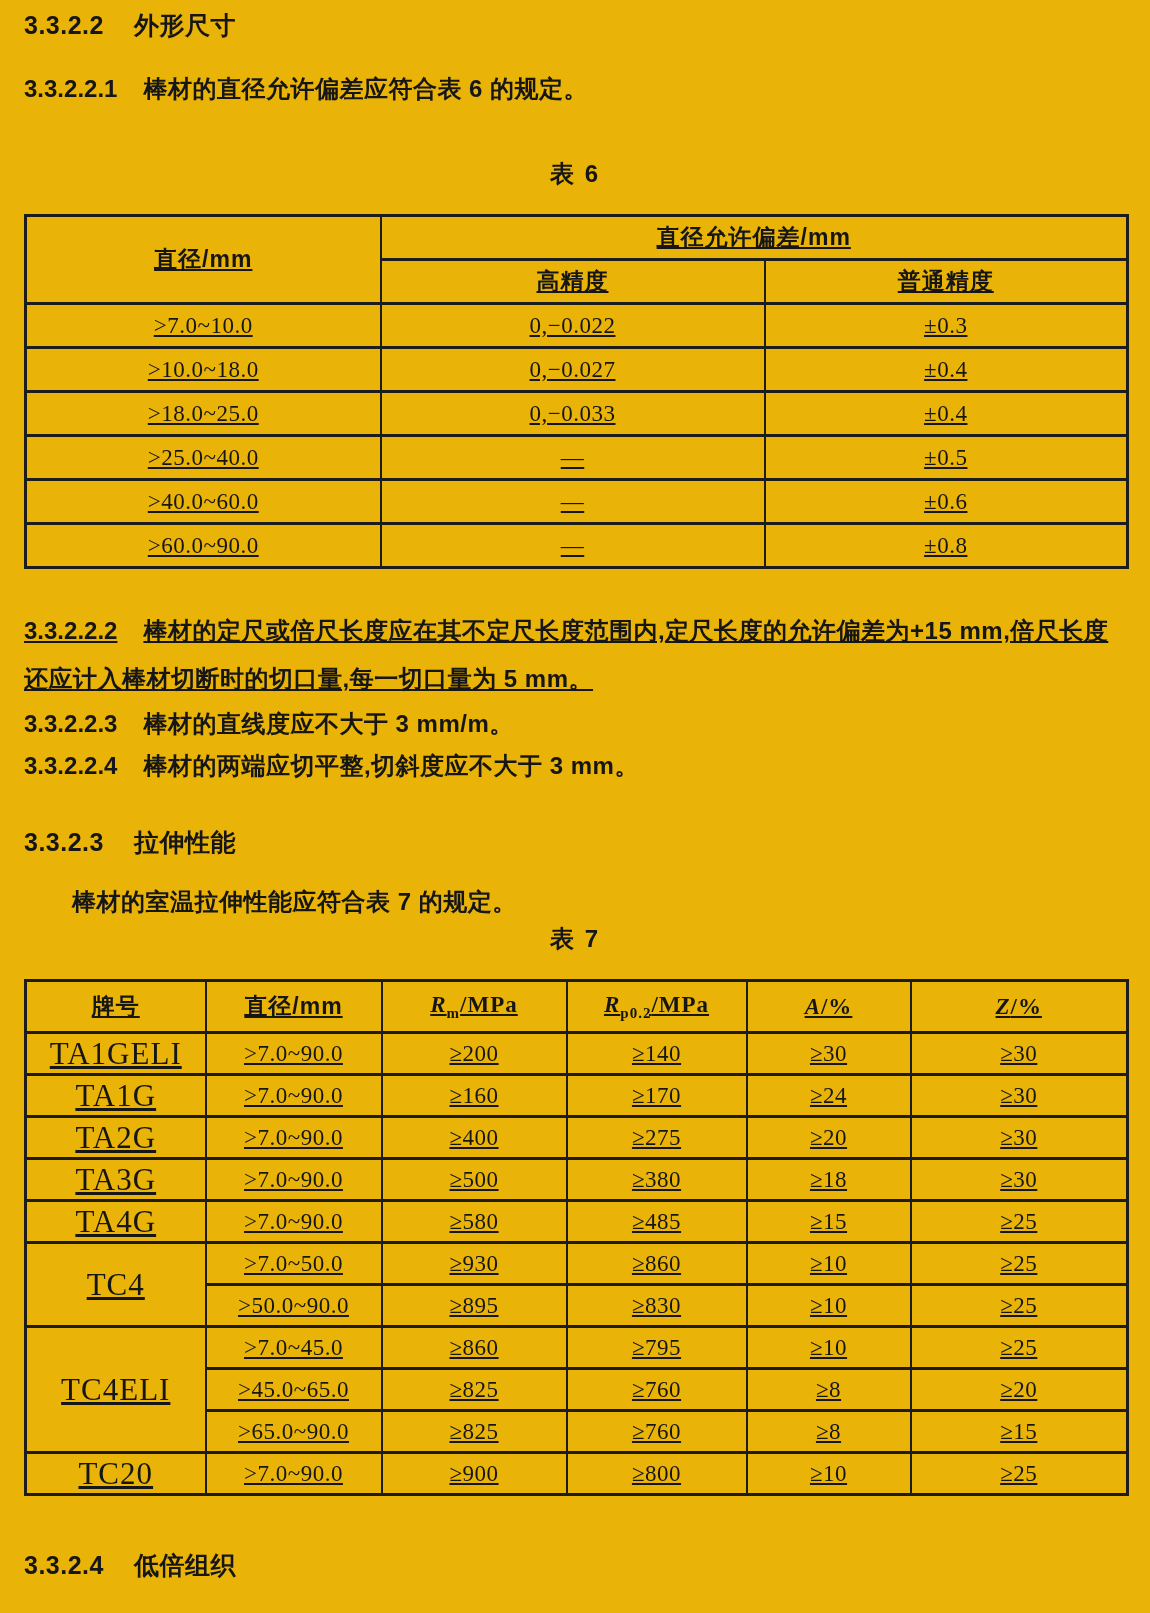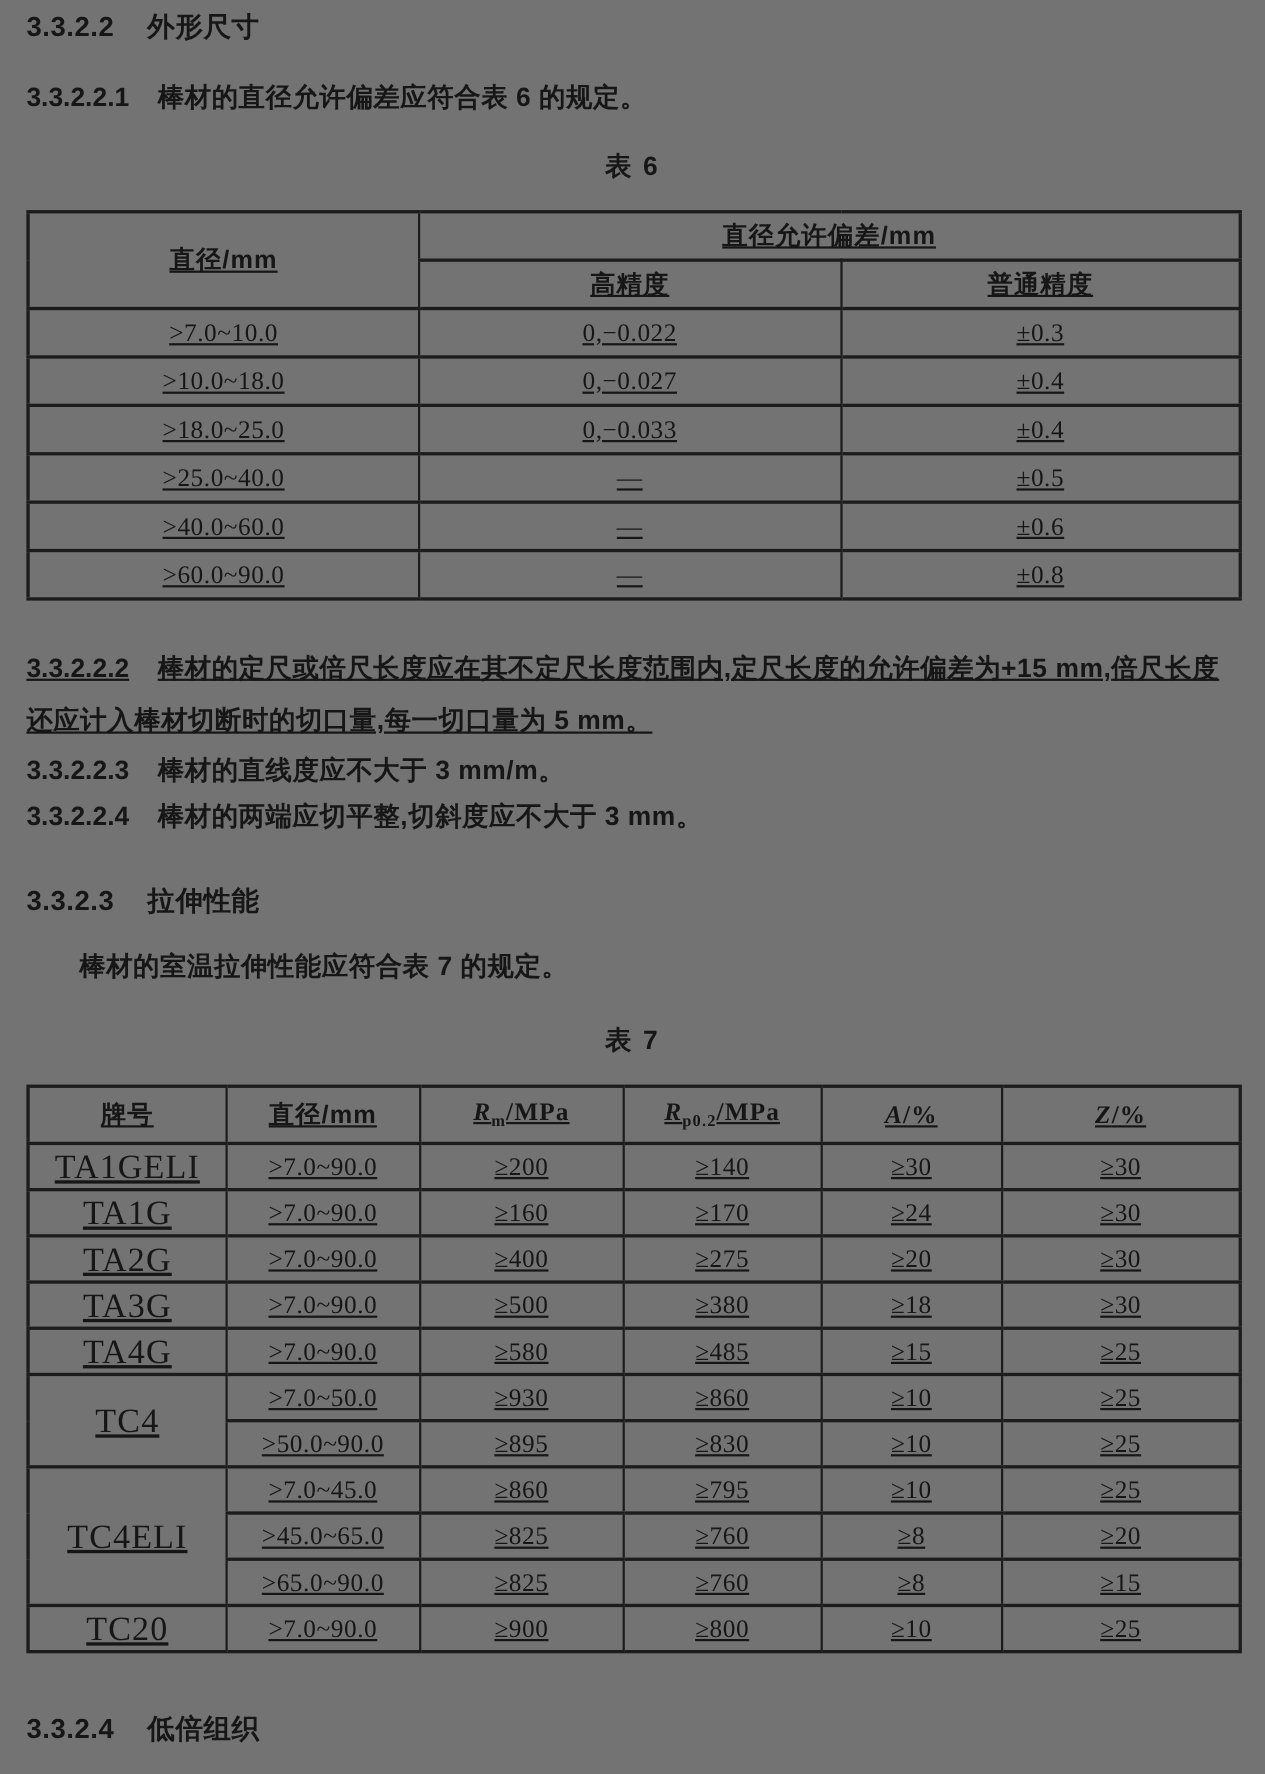--- a/index.html
+++ b/index.html
@@ -1,21 +1,21 @@
 <!DOCTYPE html>
 <html><head>
 <meta charset="utf-8">
 <style>
   * { box-sizing: border-box; }
   html, body { margin: 0; padding: 0; background: #ffffff; }
   .page {
     position: relative;
     width: 1150px;
     height: 1613px;
-    background: #737373;
+    background: #eab308;
     color: #161616;
     font-family: "Liberation Sans", sans-serif;
     padding: 10px 24px 0 24px;
     overflow: hidden;
   }
 
   
   .sec-h {
     font-size: 25px;
     font-weight: 700;
@@ -28,25 +28,25 @@
     font-weight: 600;
     line-height: 42px;
     letter-spacing: 0.5px;
     margin: 0;
   }
   .para .num { font-weight: 700; margin-right: 26px; letter-spacing: 0; }
   .para.wrap { line-height: 48px; }
   .para.indent { text-indent: 2em; }
 
   .mt-p1   { margin-top: 28px; }
-  .cap6    { margin-top: 25px; margin-bottom: 24px; }
+  .cap6    { margin-top: 48px; margin-bottom: 24px; }
   .mt-p2   { margin-top: 38px; text-decoration: underline; }
   .h3323   { margin-top: 40px; }
   .intro7  { margin-top: 24px; }
-  .cap7    { margin-top: 30px; margin-bottom: 24px; }
+  .cap7    { margin-bottom: 24px; }
   .h3324   { margin-top: 54px; }
   .last-p  { margin-top: 28px; }
 
   .tbl-caption {
     text-align: center;
     font-size: 24px;
     font-weight: 700;
     letter-spacing: 2px;
   }
 

